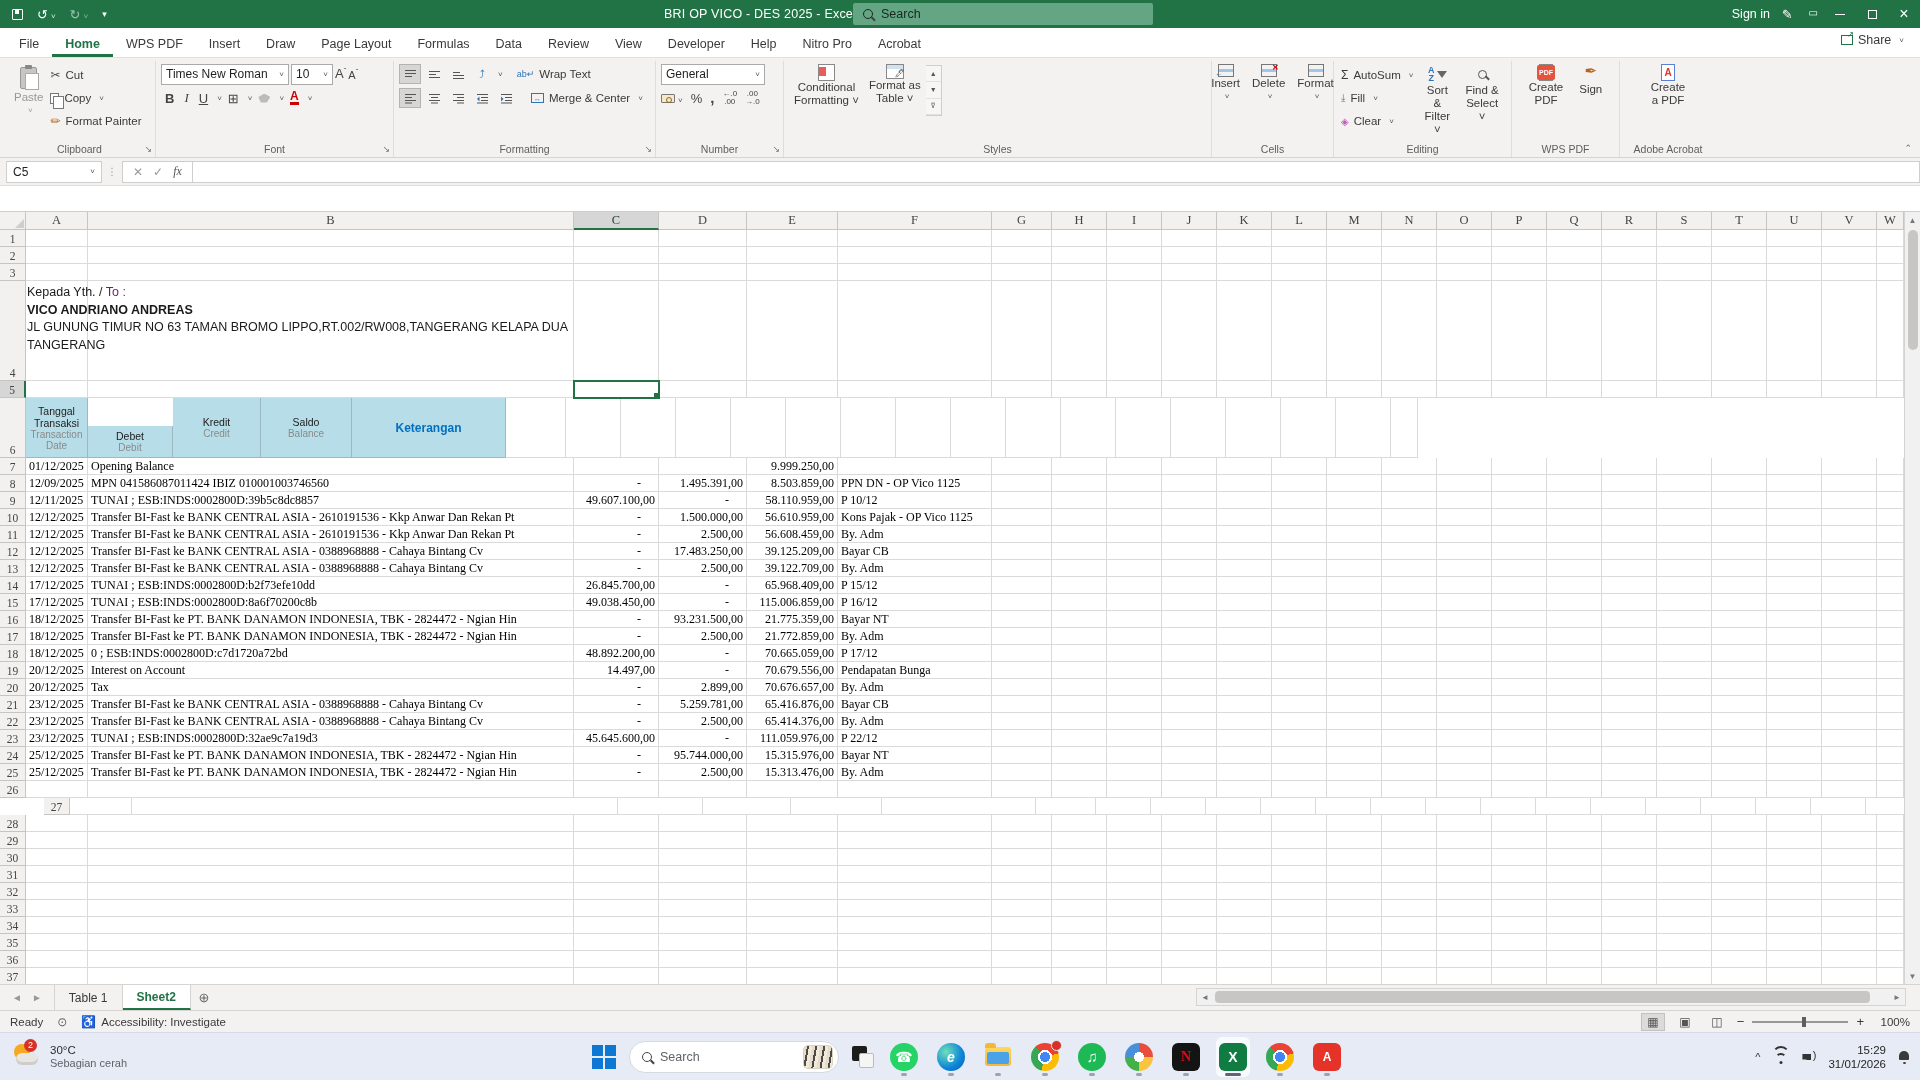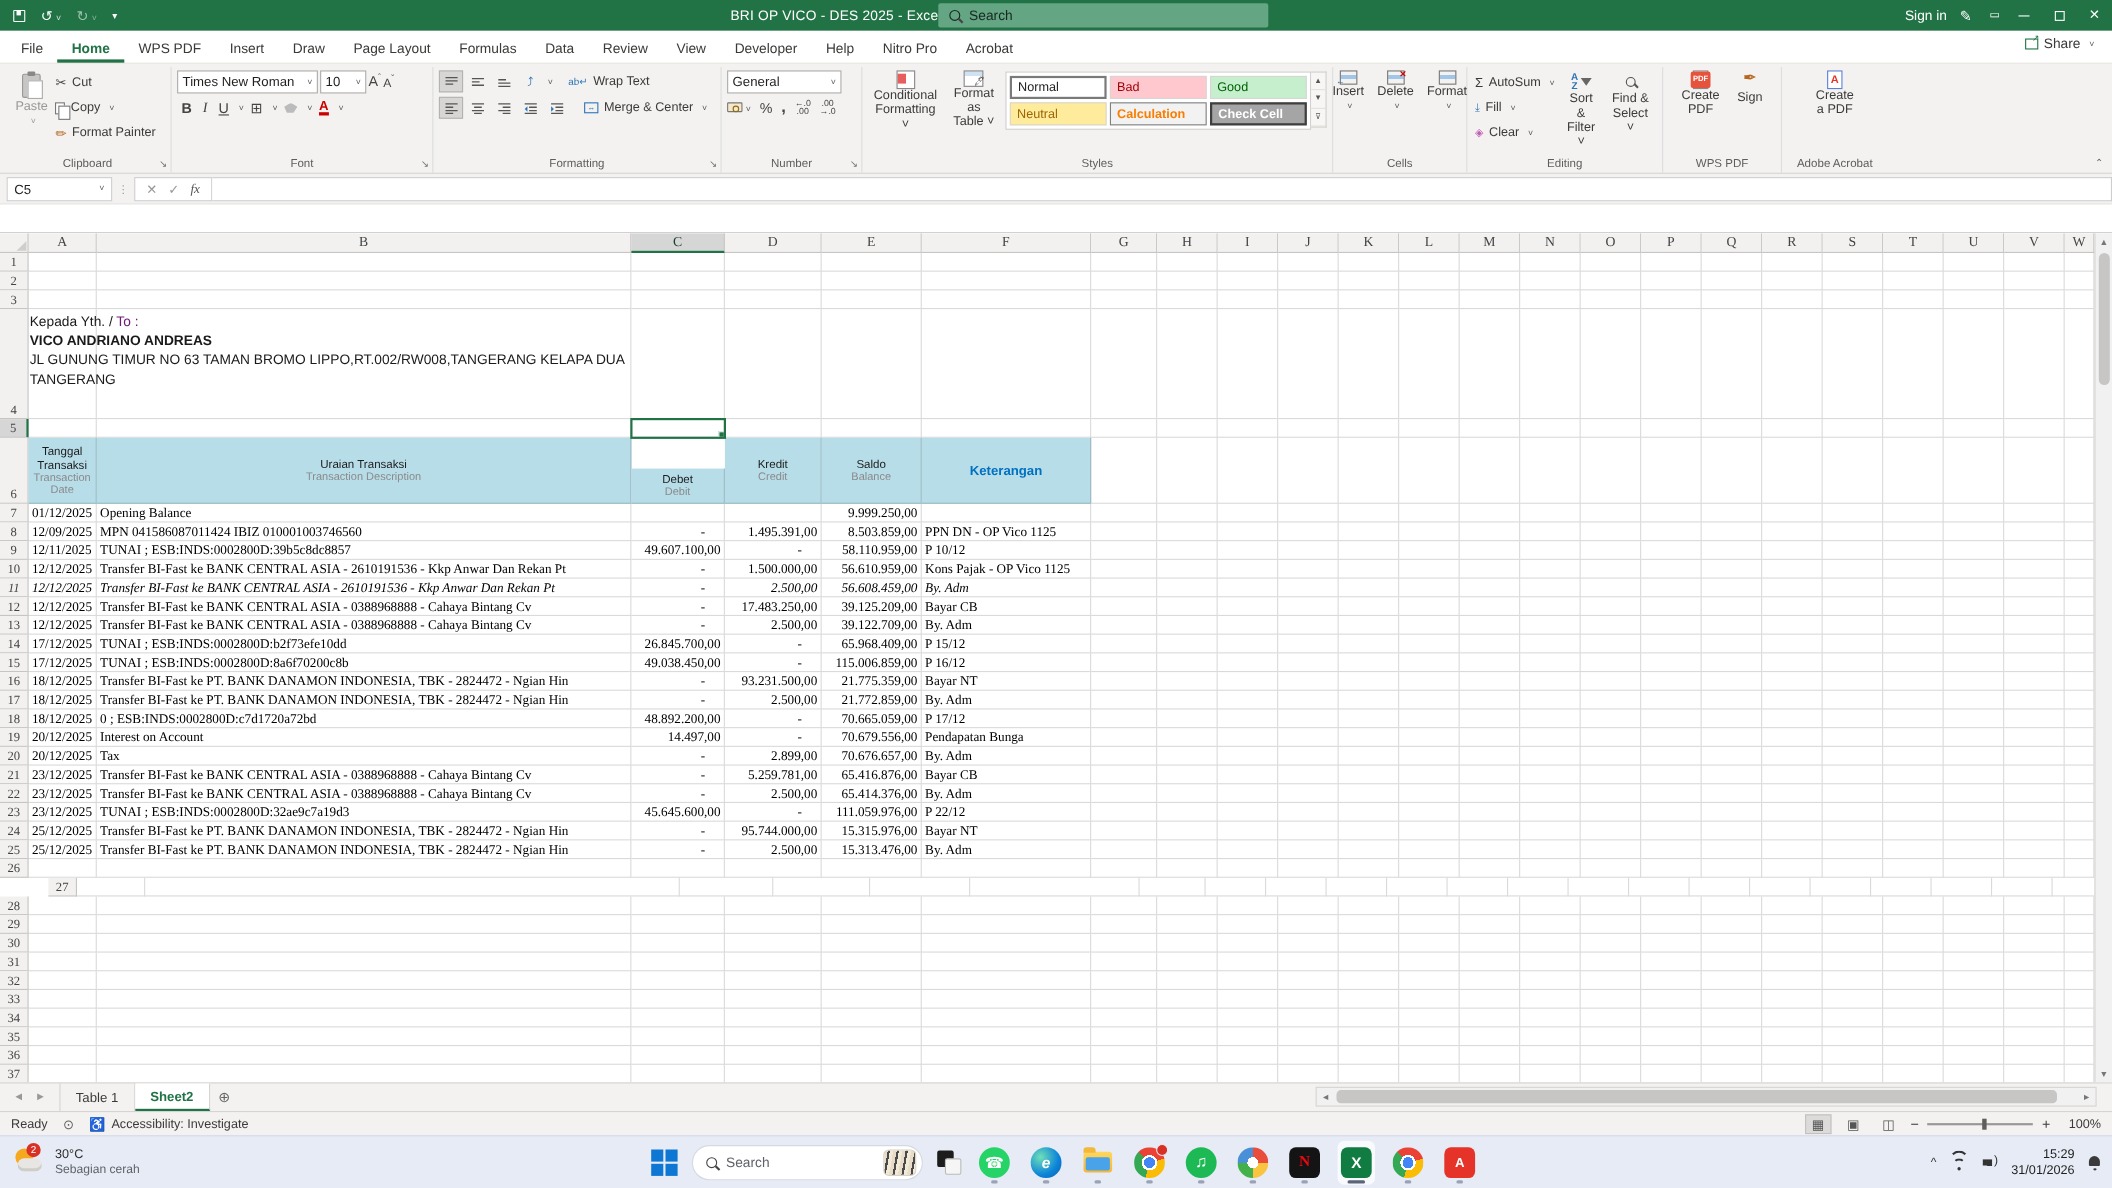--- a/index.html
+++ b/index.html
@@ -390,28 +390,20 @@
     <div class="rgroup" style="width:428px">
       <div class="row" style="align-items:flex-start">
         <div class="bigbtn">
           <span class="ic-cf"></span>
           <span class="two"><span>Conditional</span><br><span>Formatting ˅</span></span>
         </div>
         <div class="bigbtn">
           <span class="ic-ft"></span>
           <span class="two"><span>Format as</span><br><span>Table ˅</span></span>
         </div>
-        <div class="stylegal">
-          <div class="stc st-normal">Normal</div>
-          <div class="stc st-bad">Bad</div>
-          <div class="stc st-good">Good</div>
-          <div class="stc st-neutral">Neutral</div>
-          <div class="stc st-calc">Calculation</div>
-          <div class="stc st-check">Check Cell</div>
-        </div>
         <div class="galarrows" style="height:51px">
           <span>▲</span>
           <span>▼</span>
           <span>⊽</span>
         </div>
       </div>
       <span class="glabel">Styles</span>
     </div>
 
     <div class="rgroup" style="width:122px">
@@ -679,24 +671,20 @@
           <div class="cell" style="width: 55px;"></div>
           <div class="cell" style="width: 55px;"></div>
           <div class="cell" style="width: 27px;"></div>
         </div>
         <div class="grow" style="height: 60px;">
           <div class="rnum">6</div>
           <div class="cell th" style="width: 62px;">
             <div class="thm">Tanggal Transaksi</div>
             <div class="ths">Transaction Date</div>
           </div>
-          <div class="cell th" style="width: 486px;">
-            <div class="thm">Uraian Transaksi</div>
-            <div class="ths">Transaction Description</div>
-          </div>
           <div class="cell th" style="width: 85px; margin-top: 28px;">
             <div class="thm">Debet</div>
             <div class="ths">Debit</div>
           </div>
           <div class="cell th" style="width: 88px;">
             <div class="thm">Kredit</div>
             <div class="ths">Credit</div>
           </div>
           <div class="cell th" style="width: 91px;">
             <div class="thm">Saldo</div>
@@ -820,21 +808,21 @@
           <div class="cell" style="width: 55px;"></div>
           <div class="cell" style="width: 55px;"></div>
           <div class="cell" style="width: 55px;"></div>
           <div class="cell" style="width: 55px;"></div>
           <div class="cell" style="width: 55px;"></div>
           <div class="cell" style="width: 55px;"></div>
           <div class="cell" style="width: 55px;"></div>
           <div class="cell" style="width: 55px;"></div>
           <div class="cell" style="width: 27px;"></div>
         </div>
-        <div class="grow" style="height: 17px; font-style: italic;">
+        <div class="grow" style="height: 17px;">
           <div class="rnum">11</div>
           <div class="cell c-date" style="width: 62px;">12/12/2025</div>
           <div class="cell c-desc ovf" style="width: 486px;">Transfer BI-Fast ke BANK CENTRAL ASIA - 2610191536 - Kkp Anwar Dan Rekan Pt</div>
           <div class="cell c-dash" style="width: 85px;">-</div>
           <div class="cell c-amt" style="width: 88px;">2.500,00</div>
           <div class="cell c-amt" style="width: 91px;">56.608.459,00</div>
           <div class="cell c-ket ovf" style="width: 154px;">By. Adm</div>
           <div class="cell" style="width: 60px;"></div>
           <div class="cell" style="width: 55px;"></div>
           <div class="cell" style="width: 55px;"></div>

